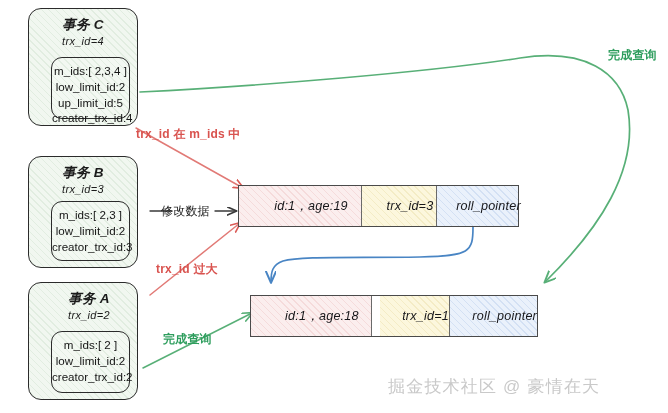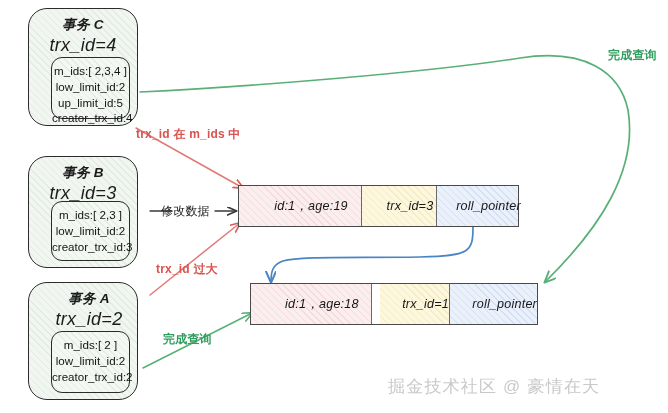--- a/index.html
+++ b/index.html
@@ -28,21 +28,21 @@
     width: 668px;
     height: 413px;
     pointer-events: none;
   }
 
   
   .txn-card {
     position: absolute;
     box-sizing: border-box;
     border: 1.6px solid #2b2b2b;
-    border-radius: 19px;
+    border-radius: 13px;
     background:
       repeating-linear-gradient(45deg,
         rgba(120,170,120,0.13) 0px,
         rgba(120,170,120,0.13) 1px,
         rgba(255,255,255,0) 1px,
         rgba(255,255,255,0) 5px),
       #f1f7f0;
     padding: 0;
   }
   .txn-head {
@@ -51,21 +51,21 @@
     line-height: 1.32;
     letter-spacing: .3px;
   }
   .txn-title {
     font-size: 13.5px;
     font-style: italic;
     font-weight: 600;
     color: #1b1b1b;
   }
   .txn-sub {
-    font-size: 18px;
+    font-size: 11px;
     font-style: italic;
     color: #1b1b1b;
   }
   .txn-body {
     position: absolute;
     left: 7px;
     right: 7px;
     bottom: 6px;
     box-sizing: border-box;
     border: 1.4px solid #2b2b2b;
@@ -248,21 +248,21 @@
       <div class="fld">creator_trx_id:2</div>
     </div>
   </div>
 
   <div class="record-row" style="left:238px; top:185px; width:281px;">
     <div class="cell cell-data" style="width:123px;">id:1，age:19</div>
     <div class="cell cell-trx" style="width:75px;">trx_id=3</div>
     <div class="cell cell-roll" style="width:81px;">roll_pointer</div>
   </div>
 
-  <div class="record-row" style="left:250px; top:283px; width:288px;">
+  <div class="record-row" style="left:250px; top:295px; width:288px;">
     <div class="cell cell-data" style="width:124px;">id:1，age:18</div>
     <div class="cell cell-trx" style="width:72px;margin-left:8px;">trx_id=1</div>
     <div class="cell cell-roll" style="width:88px;">roll_pointer</div>
   </div>
 
   <div class="note note-red" style="left:136px; top:126px;">trx_id 在 m_ids 中</div>
 
   <div class="note note-dark" style="left:161px; top:203px;">修改数据</div>
 
   <div class="note note-red" style="left:156px; top:261px;">trx_id 过大</div>

